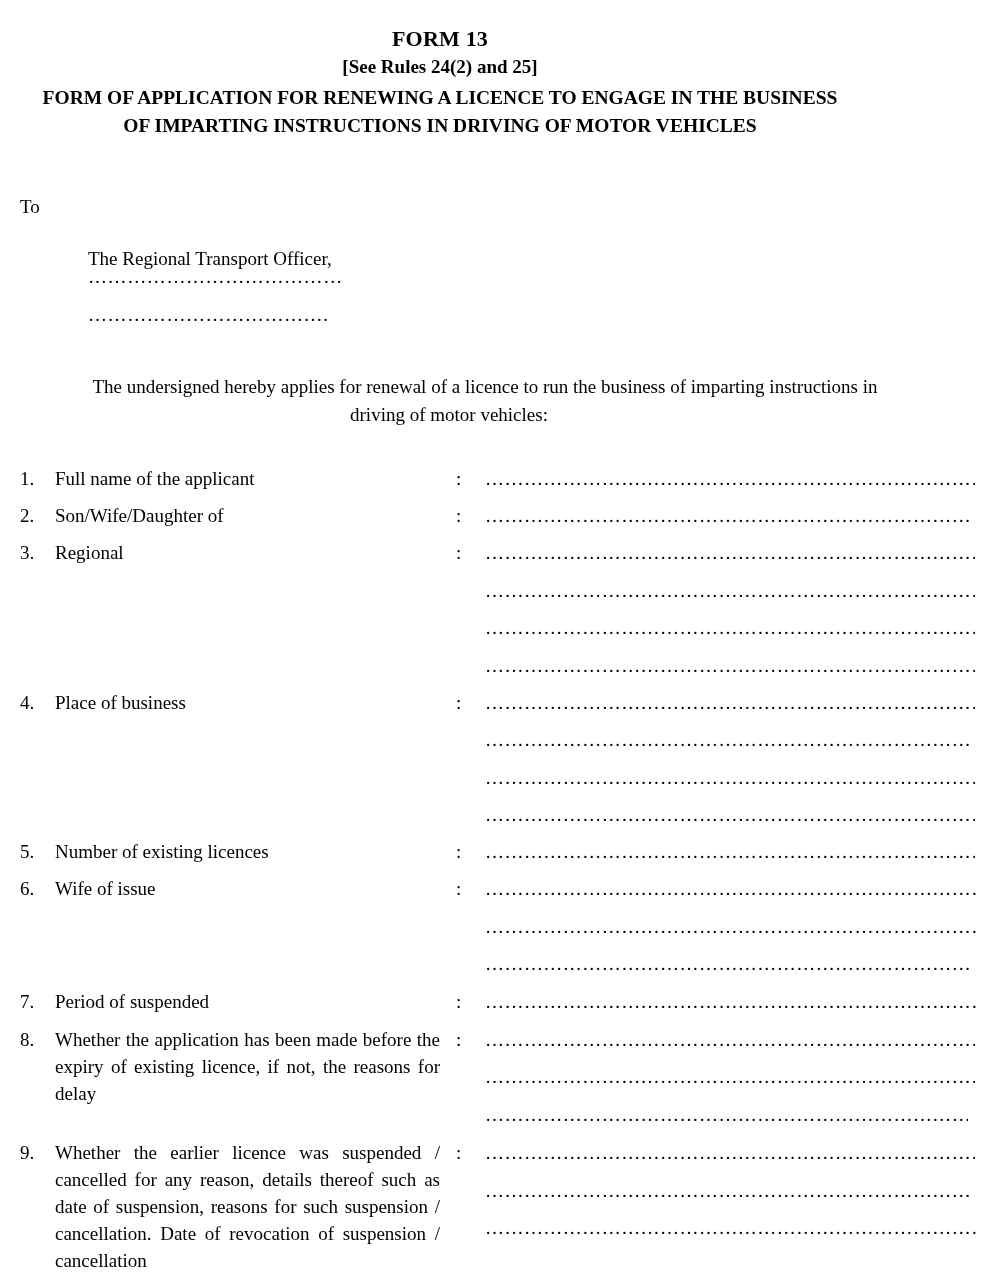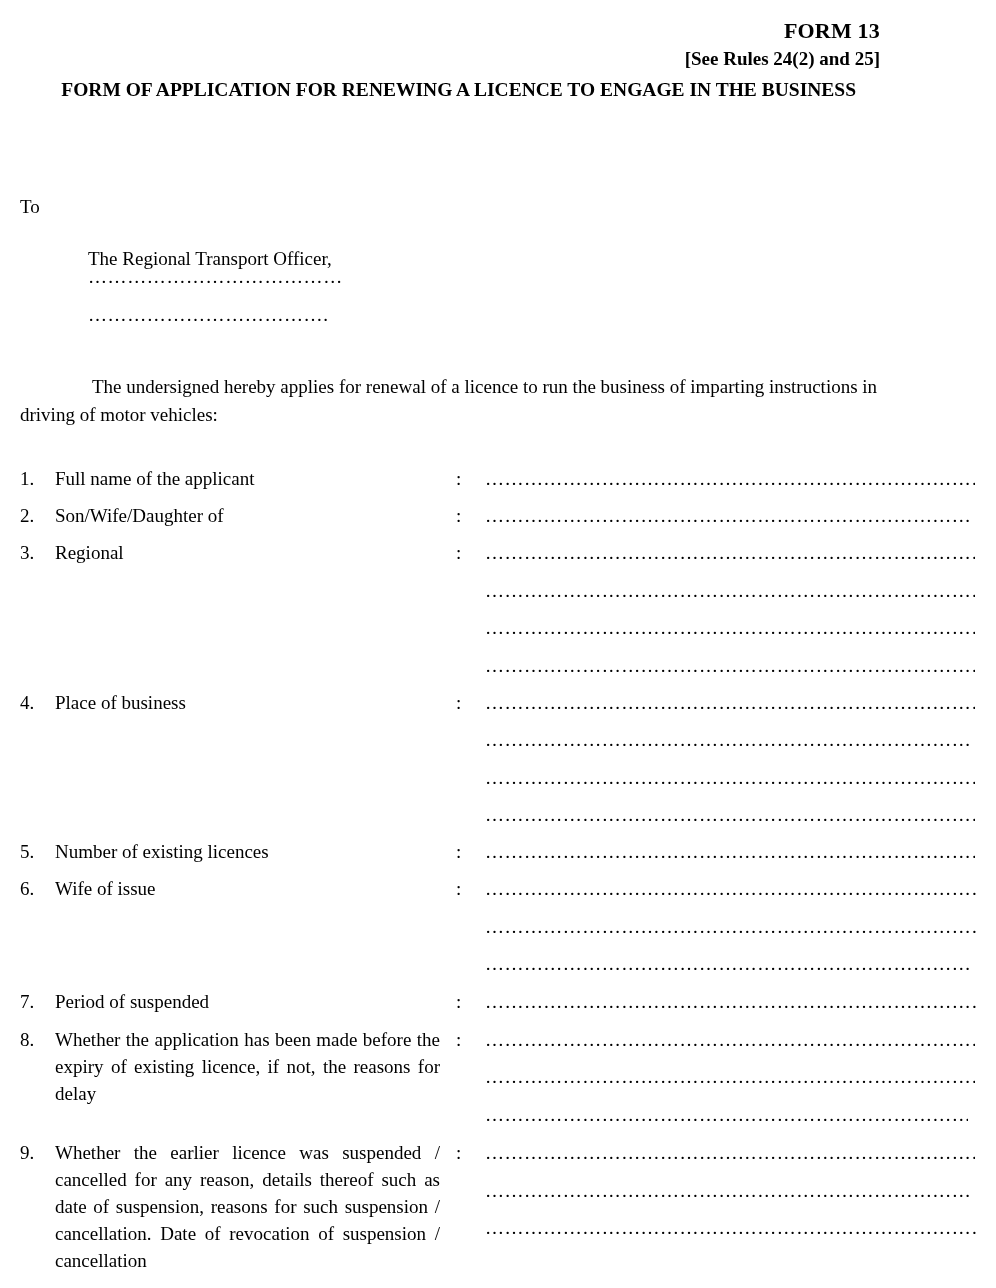--- a/index.html
+++ b/index.html
@@ -20,23 +20,23 @@
     position: relative;
     width: 996px;
     height: 1288px;
     background: #ffffff;
   }
 
   
   .header {
     position: absolute;
     left: 0;
-    top: 0;
+    top: 8px;
     width: 880px;
-    text-align: right;
+    text-align: center;
   }
   .form-number {
     font-size: 22px;
     font-weight: bold;
     letter-spacing: 0.2px;
     margin-top: 18px;
     line-height: 1.15;
   }
   .form-rules {
     font-size: 19px;
@@ -100,21 +100,21 @@
   }
 
   
   .intro {
     position: absolute;
     left: 20px;
     top: 373px;
     width: 858px;
     font-size: 19px;
     line-height: 1.45;
-    text-align: left;
+    text-align: center;
     text-indent: 72px;
   }
 
   
   .items {
     position: absolute;
     left: 0;
     top: 0;
     width: 996px;
     height: 1288px;
@@ -171,20 +171,21 @@
 </head>
 <body>
 
 <div class="page">
 
   <div class="header">
     <div class="form-number">FORM 13</div>
     <div class="form-rules">[See Rules 24(2) and 25]</div>
     <div class="form-title">
       <span class="tline">FORM OF APPLICATION FOR RENEWING A LICENCE TO ENGAGE IN THE BUSINESS</span>
+      <span class="tline">OF IMPARTING INSTRUCTIONS IN DRIVING OF MOTOR VEHICLES</span>
     </div>
   </div>
 
   <div class="to-block">
     <div class="to-label">To</div>
     <div class="to-addressee">The Regional Transport Officer,</div>
     <div class="to-dots-1">…………………………………</div>
     <div class="to-dots-2">……………………………….</div>
   </div>
 

